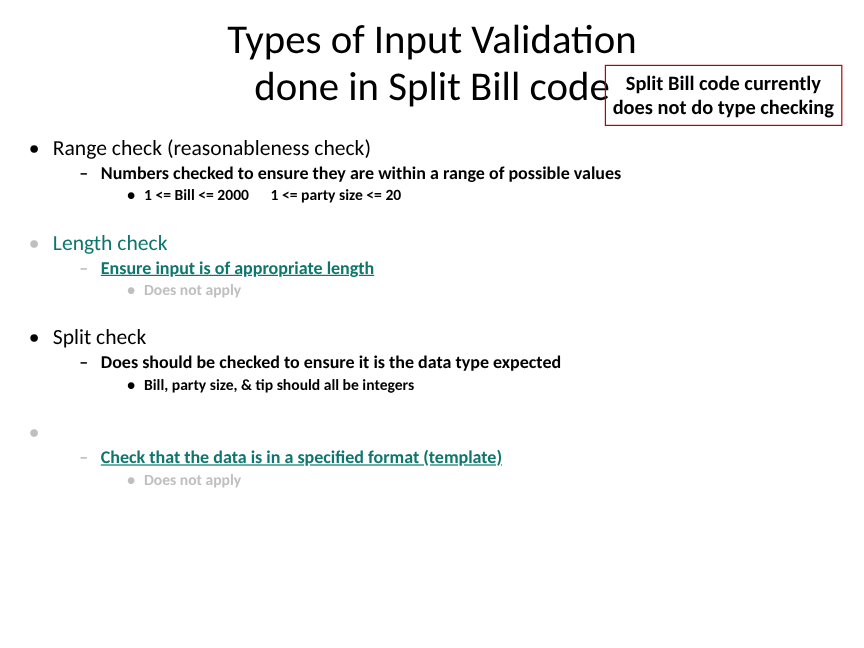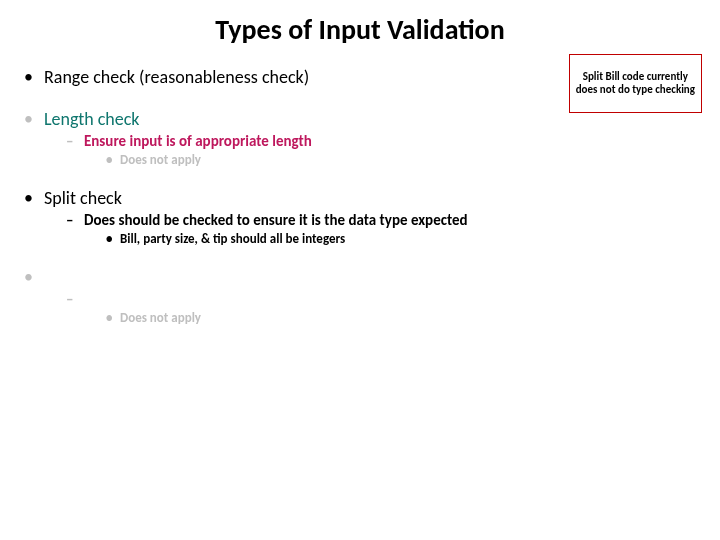--- a/index.html
+++ b/index.html
@@ -11,32 +11,32 @@
     padding: 14px 18px 0 18px;
     position: relative;
     color: #000;
   }
   .title-wrap {
     position: relative;
     text-align: center;
     margin-bottom: 16px;
   }
   .title {
-    font-size: 28px;
+    font-size: 34px;
     line-height: 1.15;
-    font-weight: 700;
+    font-weight: 400;
   }
   .callout {
     position: absolute;
     right: 0;
     top: 40px;
     border: 1.5px solid #c00000;
-    padding: 16px 6px;
+    padding: 5px 6px;
     text-align: center;
-    font-size: 11px;
+    font-size: 17px;
     line-height: 1.15;
     font-weight: bold;
   }
   .callout .nb { color: #000; }
   ul.level1 {
     list-style: none;
     padding-left: 6px;
   }
   ul.level1 > li {
     font-size: 18px;
@@ -60,21 +60,21 @@
     font-size: 15px;
     font-weight: bold;
   }
   ul.level2 > li::before {
     content: "–";
     display: inline-block;
     width: 18px;
     font-weight: bold;
   }
   ul.level2 > li.dim::before { color: #bfbfbf; }
-  ul.level2 > li.dim > .item-text { color: #be185d; }
+  ul.level2 > li.dim > .item-text { color: #0f766e; text-decoration: underline; }
 
   ul.level3 {
     list-style: none;
     padding-left: 40px;
     margin-top: 2px;
   }
   ul.level3 > li {
     font-size: 13px;
     font-weight: bold;
   }
@@ -88,37 +88,42 @@
   ul.level3 > li.dim > .item-text { color: #bfbfbf; }
 
   .extra { margin-left: 18px; }
 </style>
 </head>
 <body>
 
 <div class="title-wrap">
   <div class="title">
     <span>Types of Input Validation</span><br>
+    <span>done in Split Bill code</span>
   </div>
   <div class="callout">
     <span class="nb">Split Bill code currently</span><br>
     <span class="nb">does not do type checking</span>
   </div>
 </div>
 
 <ul class="level1" id="outline">
-    <li><span class="item-text">Range check (reasonableness check)</span></li>
+    <li><span class="item-text">Range check (reasonableness check)</span><ul class="level2">
+        <li><span class="item-text">Numbers checked to ensure they are within a range of possible values</span><ul class="level3">
+            <li><span class="item-text">1 &lt;= Bill &lt;= 2000</span><span class="item-text extra">1 &lt;= party size &lt;= 20</span></li>
+          </ul></li>
+      </ul></li>
     <li class="dim"><span class="item-text">Length check</span><ul class="level2">
         <li class="dim"><span class="item-text">Ensure input is of appropriate length</span><ul class="level3">
             <li class="dim"><span class="item-text">Does not apply</span></li>
           </ul></li>
       </ul></li>
     <li><span class="item-text">Split check</span><ul class="level2">
         <li><span class="item-text">Does should be checked to ensure it is the data type expected</span><ul class="level3">
             <li><span class="item-text">Bill, party size, &amp; tip should all be integers</span></li>
           </ul></li>
       </ul></li>
     <li class="dim"><ul class="level2">
-        <li class="dim"><ul class="level3">
+        <li class="dim"><span class="item-text">Check that the data is in a specified format (template)</span><ul class="level3">
             <li class="dim"><span class="item-text">Does not apply</span></li>
           </ul></li>
       </ul></li>
   </ul>
 
 </body></html>

